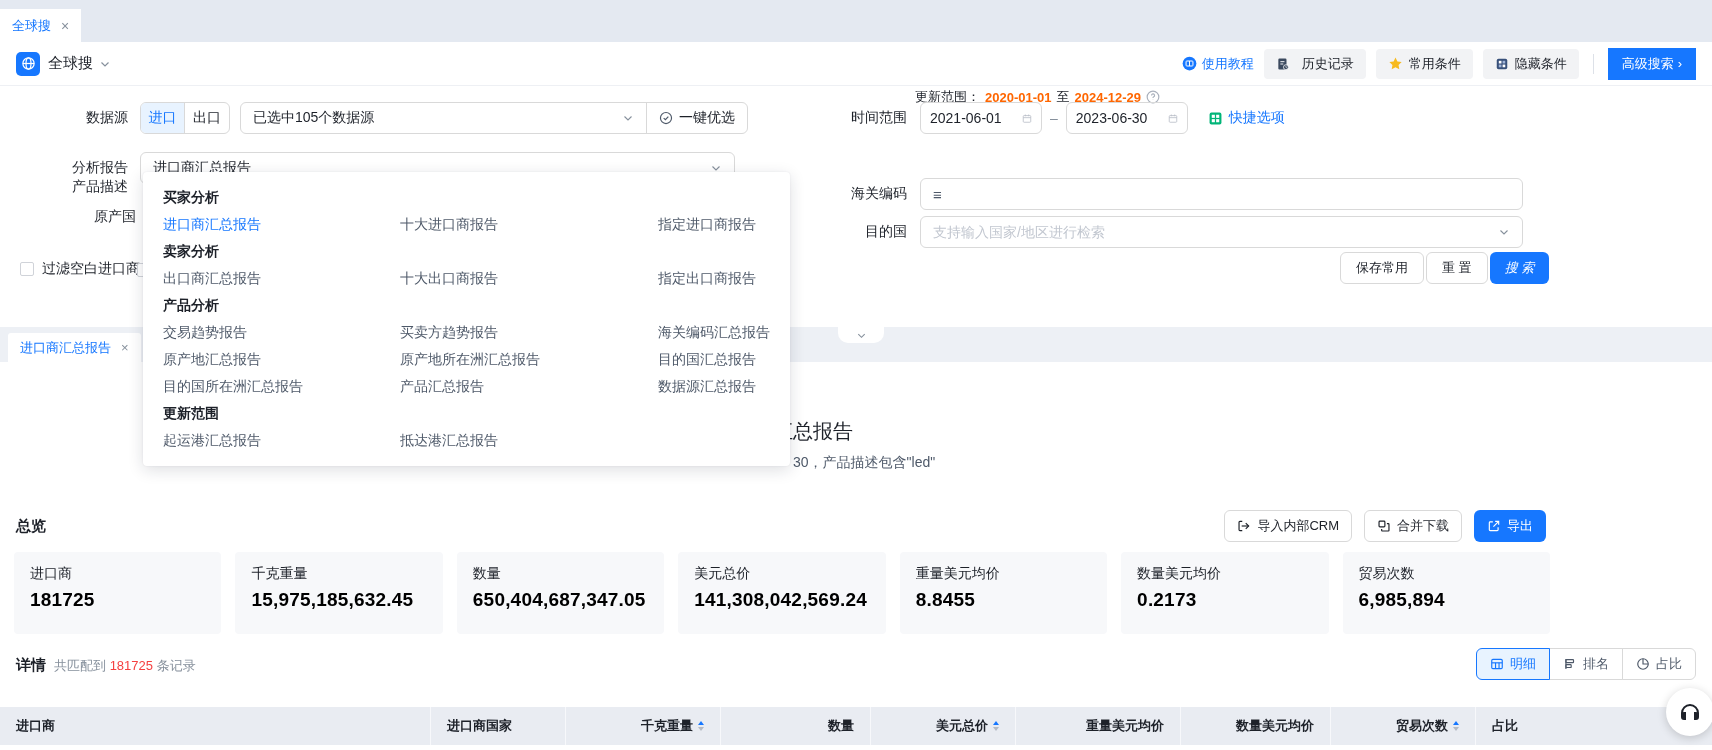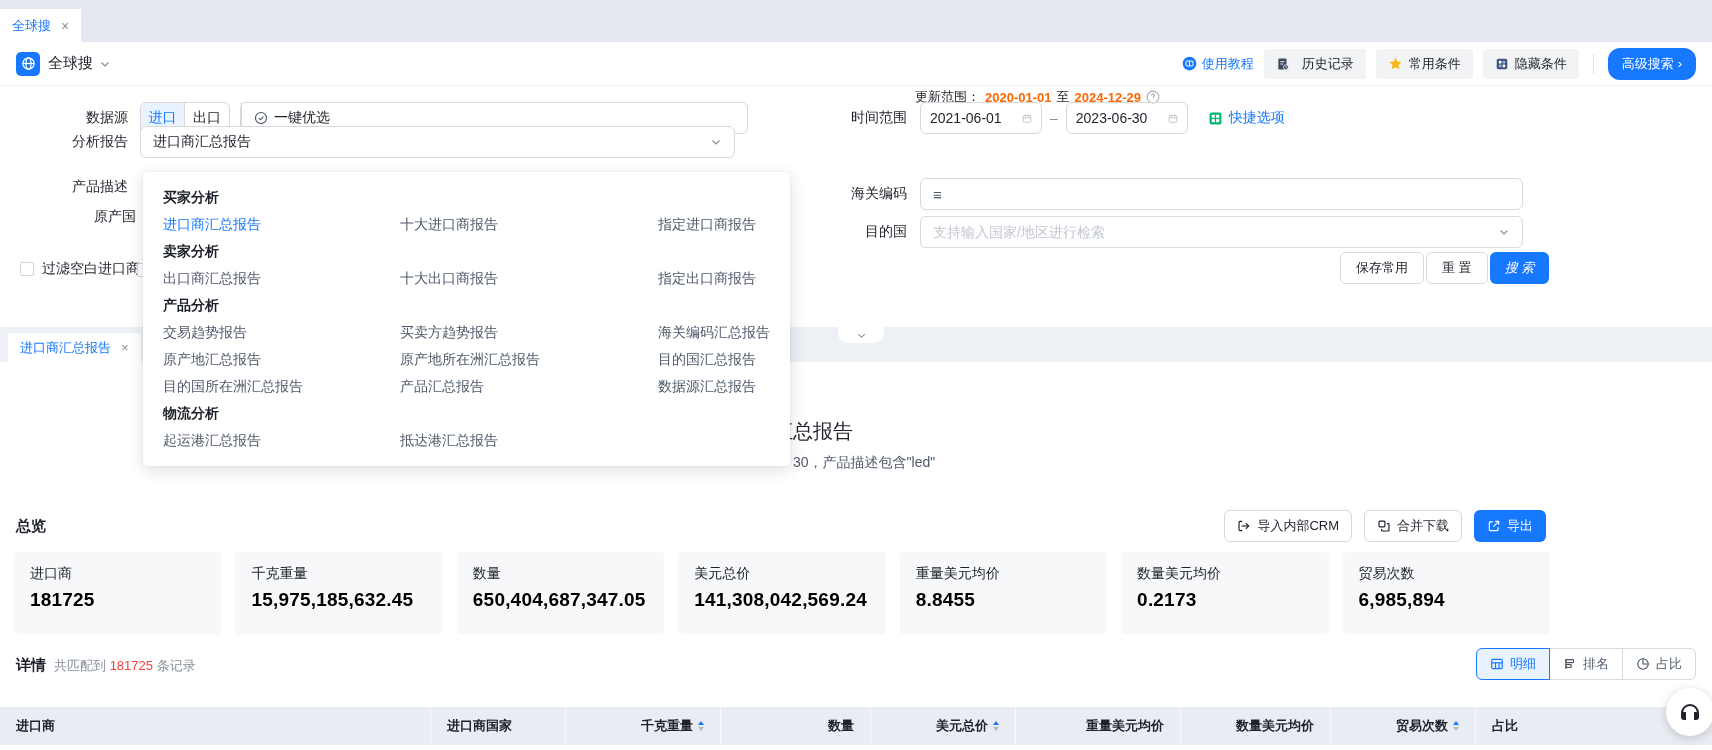--- a/index.html
+++ b/index.html
@@ -14,21 +14,21 @@
 
   
   .header { height:44px; background:#fff; border-bottom:1px solid #eef0f4; display:flex; align-items:center; padding:0 16px; }
   .logo { width:24px; height:24px; border-radius:5px; background:#1677ff; display:flex; align-items:center; justify-content:center; }
   .appname { margin-left:8px; font-size:15px; color:#1d2129; }
   .hchev { margin-left:6px; color:#86909c; display:flex; }
   .hright { margin-left:auto; display:flex; align-items:center; gap:10px; }
   .hlink { display:flex; align-items:center; gap:5px; color:#1677ff; font-size:13px; cursor:pointer; }
   .hbtn { height:30px; display:flex; align-items:center; gap:6px; padding:0 12px; background:#f2f3f5; border-radius:4px; font-size:13px; color:#1d2129; cursor:pointer; }
   .hdiv { width:1px; height:20px; background:#dde1e8; margin:0 4px; }
-  .hprimary { height:32px; display:flex; align-items:center; gap:4px; padding:0 14px; background:#1677ff; color:#fff; border-radius:12px; font-size:13px; cursor:pointer; }
+  .hprimary { height:32px; display:flex; align-items:center; gap:4px; padding:0 14px; background:#1677ff; color:#fff; border-radius:0; font-size:13px; cursor:pointer; }
 
   
   .formsec { position:relative; height:241px; background:#fff; z-index:5; }
   .updrange { position:absolute; left:915px; top:2px; display:flex; align-items:center; gap:5px; font-size:13px; color:#1d2129; }
   .updrange b { color:#ff6600; }
   .frow { position:absolute; display:flex; align-items:center; }
   .flabel { width:140px; text-align:right; padding-right:12px; color:#1d2129; }
   .rlabel { width:64px; text-align:right; color:#1d2129; }
   .toggle { display:flex; height:32px; border:1px solid #d9d9d9; border-radius:6px; overflow:hidden; }
   .tseg { width:44px; display:flex; align-items:center; justify-content:center; cursor:pointer; }
@@ -184,20 +184,28 @@
         </svg>
     </div>
 
     <div class="frow" style="top:16px; left:0;">
       <span class="flabel">数据源</span>
       <span class="toggle">
         <span class="tseg on">进口</span>
         <span class="tseg">出口</span>
       </span>
       <span class="combo">
+        <span class="selpart">
+          <span>已选中105个数据源</span>
+          <span class="chev">
+              <svg width="12" height="12" viewBox="0 0 24 24" fill="none" stroke="currentColor" stroke-width="2.2">
+                <polyline points="5 9 12 16 19 9"></polyline>
+              </svg>
+            </span>
+        </span>
         <span class="vline"></span>
         <span class="opt">
           <svg width="14" height="14" viewBox="0 0 24 24" fill="none" stroke="#4e5969" stroke-width="2">
               <circle cx="12" cy="12" r="9.5"></circle>
               <polyline points="8 12.3 11 15 16 9.5"></polyline>
             </svg>
           <span>一键优选</span>
         </span>
       </span>
     </div>
@@ -227,21 +235,21 @@
             <rect x="2.5" y="2.5" width="19" height="19" rx="3" fill="#00b578"></rect>
             <rect x="6" y="6" width="5" height="5" fill="#fff"></rect>
             <rect x="13" y="6" width="5" height="5" fill="#fff"></rect>
             <rect x="6" y="13" width="5" height="5" fill="#fff"></rect>
             <rect x="13" y="13" width="5" height="5" fill="#fff"></rect>
           </svg>
         <span>快捷选项</span>
       </span>
     </div>
 
-    <div class="frow" style="top:40px; left:0;">
+    <div class="frow" style="top:66px; left:0;">
       <span class="flabel">分析报告</span>
       <span class="select" style="width:595px;">
         <span>进口商汇总报告</span>
         <span class="chev">
             <svg width="12" height="12" viewBox="0 0 24 24" fill="none" stroke="currentColor" stroke-width="2.2">
               <polyline points="5 9 12 16 19 9"></polyline>
             </svg>
           </span>
       </span>
     </div>
@@ -300,21 +308,21 @@
         <span class="mitem">交易趋势报告</span>
         <span class="mitem">买卖方趋势报告</span>
         <span class="mitem">海关编码汇总报告</span>
         <span class="mitem">原产地汇总报告</span>
         <span class="mitem">原产地所在洲汇总报告</span>
         <span class="mitem">目的国汇总报告</span>
         <span class="mitem">目的国所在洲汇总报告</span>
         <span class="mitem">产品汇总报告</span>
         <span class="mitem">数据源汇总报告</span>
       </div>
-      <div class="mtitle">物流分析</div>
+      <div class="mtitle">更新范围</div>
       <div class="mgrid">
         <span class="mitem">起运港汇总报告</span>
         <span class="mitem">抵达港汇总报告</span>
       </div>
     </div>
   </div>
 
   <div class="strip">
     <div class="rtab">
       <span>进口商汇总报告</span>

